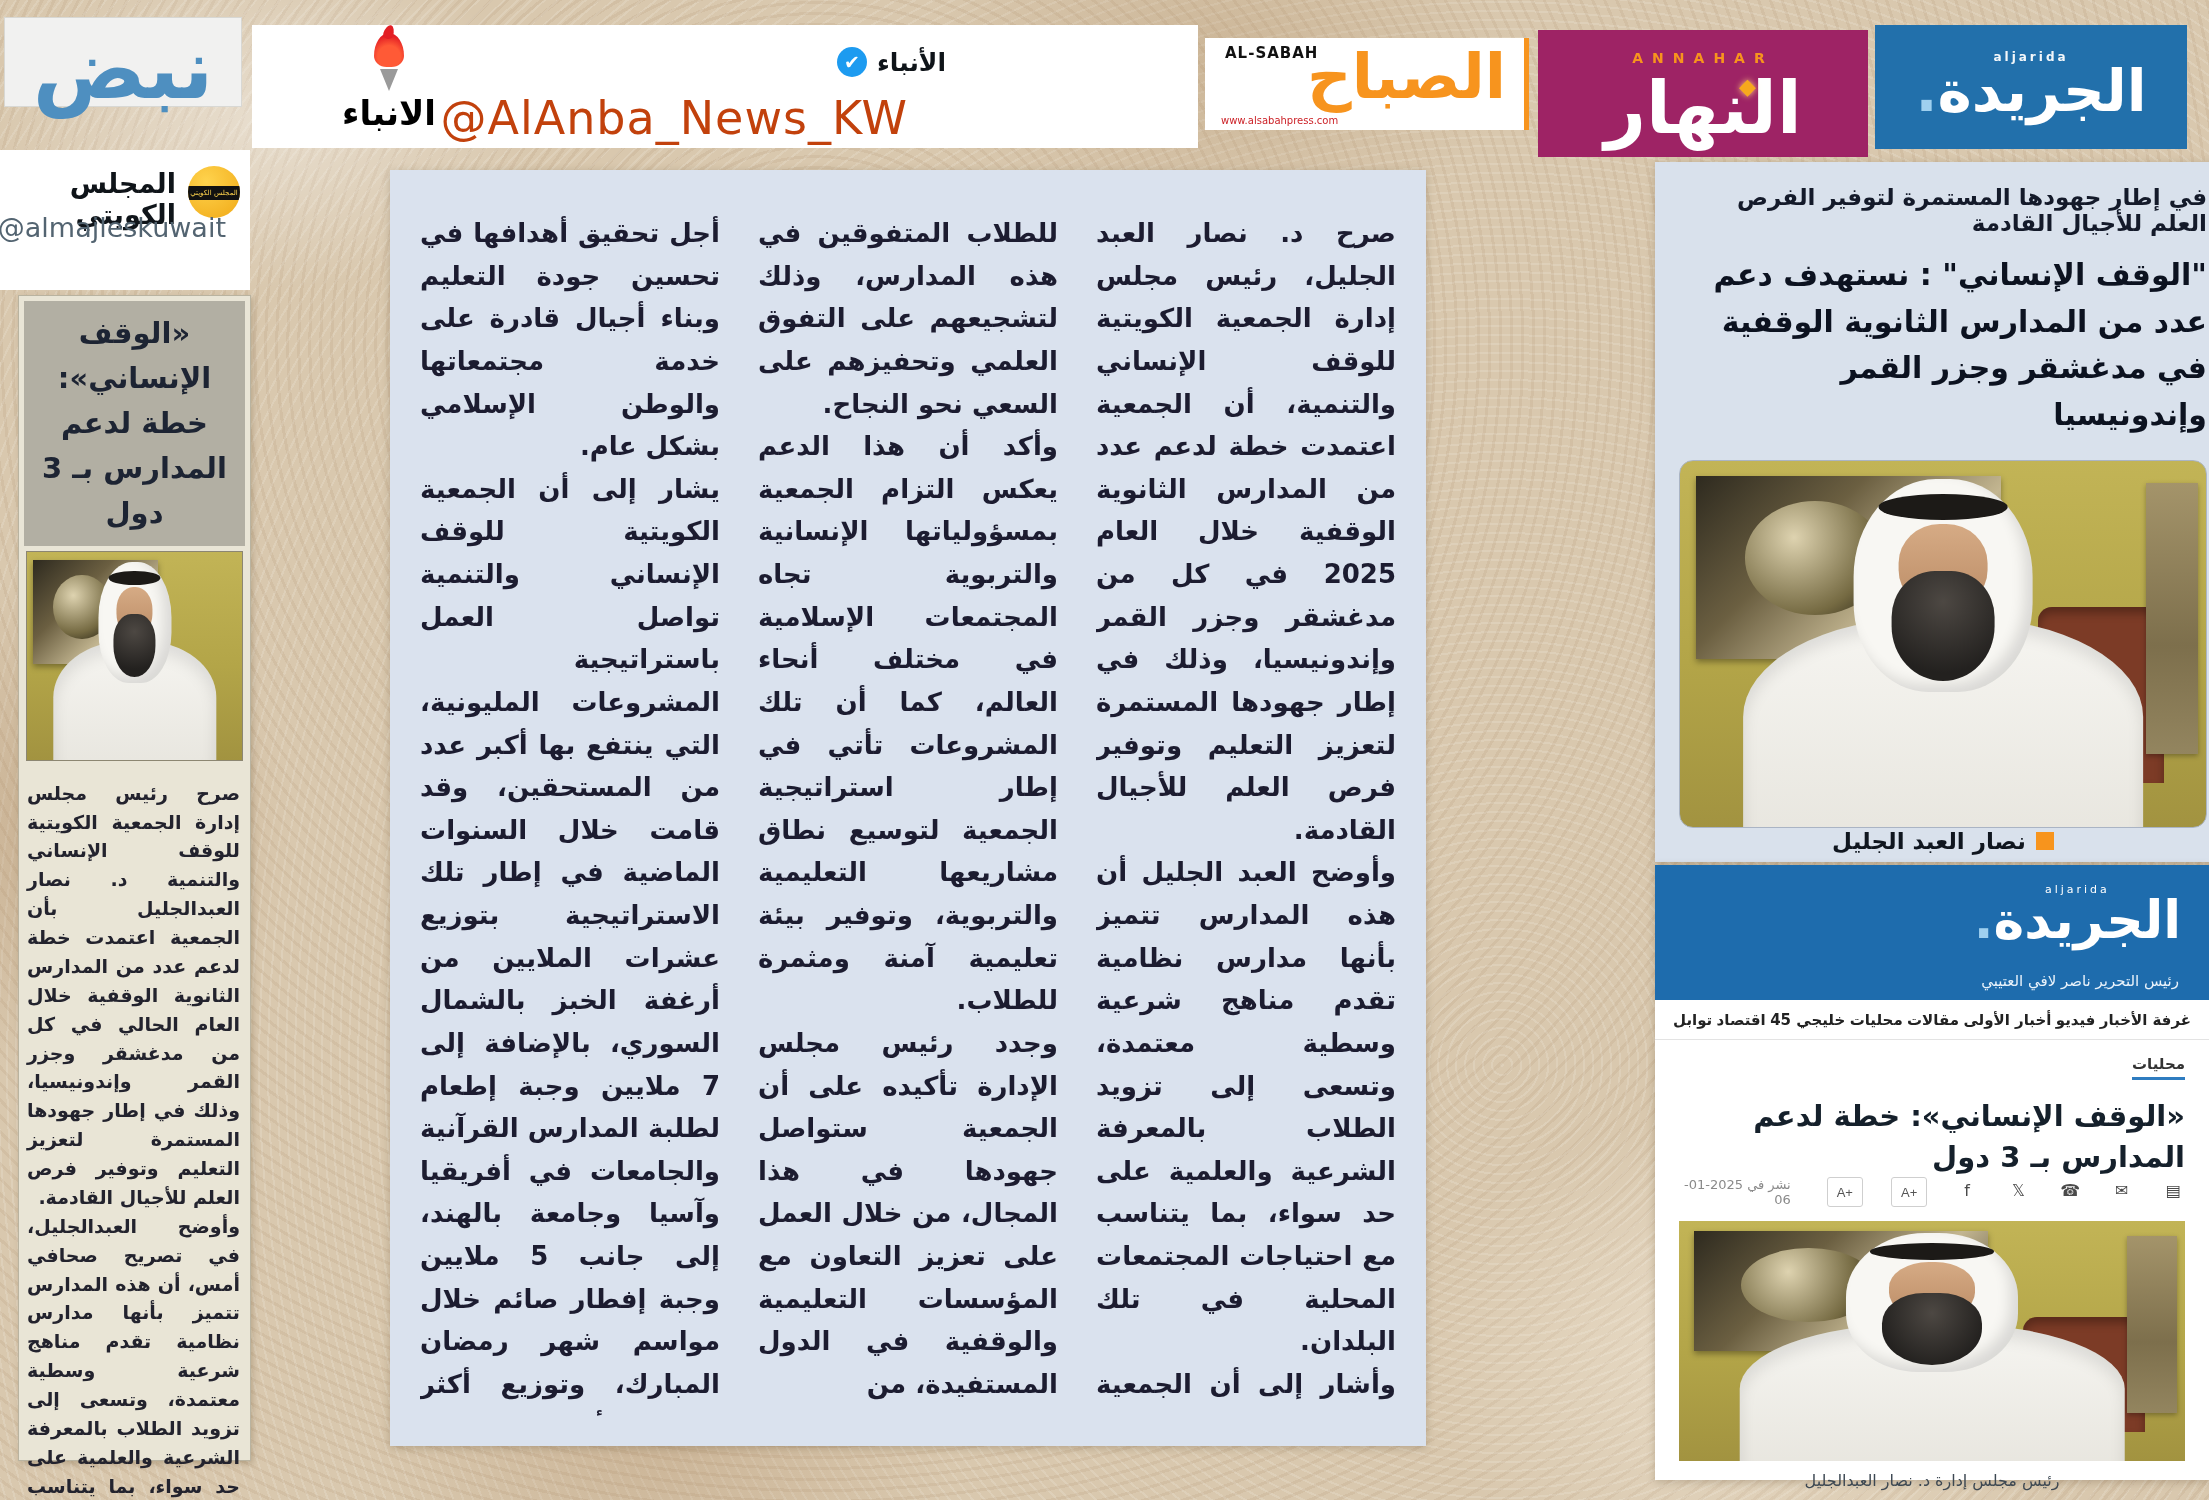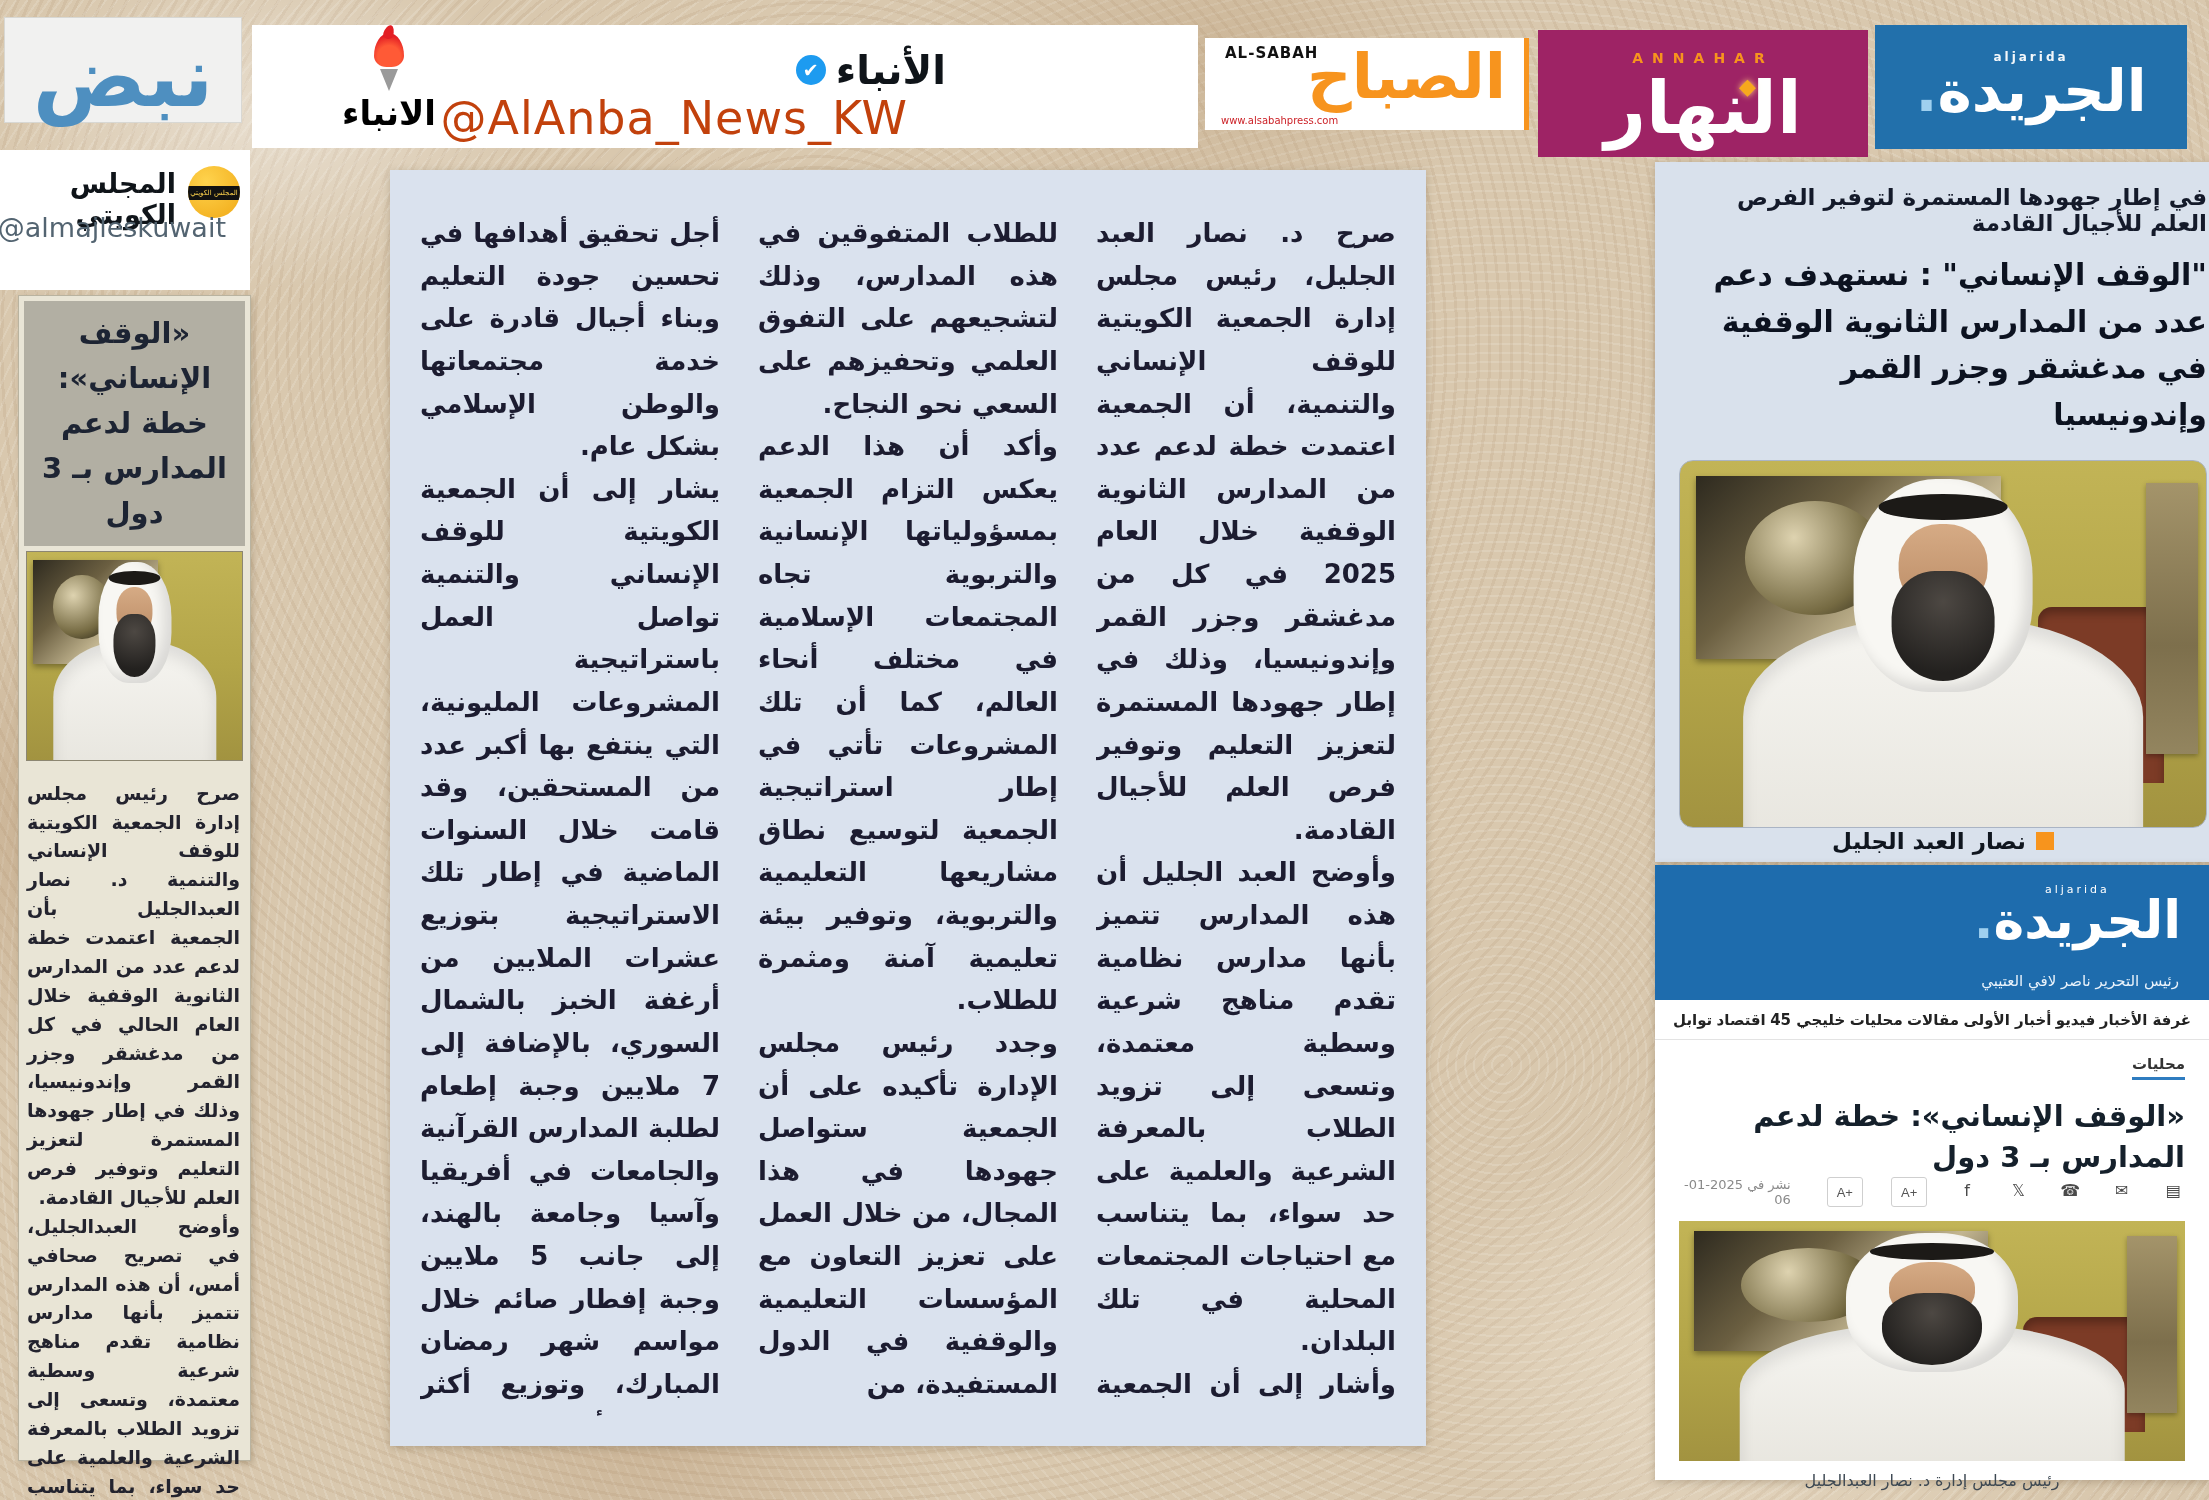--- a/index.html
+++ b/index.html
@@ -18,26 +18,26 @@
       radial-gradient(ellipse 380px 420px at 3% 55%, rgba(168,131,92,.35), transparent 60%),
       radial-gradient(ellipse 600px 400px at 80% 90%, rgba(255,248,235,.45), transparent 60%),
       radial-gradient(ellipse 500px 380px at 30% 95%, rgba(164,126,86,.28), transparent 60%),
       radial-gradient(ellipse 300px 200px at 92% 40%, rgba(255,255,255,.30), transparent 60%),
       repeating-radial-gradient(circle at 37% 23%, rgba(150,112,74,.10) 0 3px, transparent 3px 11px),
       repeating-radial-gradient(circle at 68% 71%, rgba(255,255,255,.14) 0 2px, transparent 2px 9px);
   }
   .abs { position:absolute; }
 
   
-  .nabd-box { left:5px; top:18px; width:236px; height:104px; background:#f1f1f0; box-shadow:0 0 0 1px #d8d8d4; display:flex; align-items:center; justify-content:center; }
+  .nabd-box { left:5px; top:18px; width:236px; height:88px; background:#f1f1f0; box-shadow:0 0 0 1px #d8d8d4; display:flex; align-items:center; justify-content:center; }
   .nabd-word { color:#4e8fc0; font-size:84px; font-weight:bold; line-height:1; padding-top:14px; }
 
   .tweet-box { left:252px; top:25px; width:946px; height:123px; background:#ffffff; }
   .anba-name-row { position:absolute; top:22px; right:252px; display:flex; align-items:center; gap:10px; direction:rtl; }
-  .anba-name { font-size:40px; font-weight:bold; color:#0f1419; }
+  .anba-name { font-size:25px; font-weight:bold; color:#0f1419; }
   .verified { width:30px; height:30px; border-radius:50%; background:#1d9bf0; color:#fff; font-size:19px; display:flex; align-items:center; justify-content:center; font-weight:bold; }
   .anba-handle { position:absolute; top:66px; right:290px; direction:ltr; font-size:46px; color:#c2410c; letter-spacing:1px; }
   .torch { position:absolute; top:8px; left:62px; width:150px; height:112px; text-align:center; }
   .flame { width:30px; height:34px; margin:0 auto; background:radial-gradient(circle at 50% 70%, #ff5a36 0 40%, #e31e24 75%); border-radius:60% 60% 50% 50% / 80% 80% 40% 40%; position:relative; }
   .flame:after { content:""; position:absolute; left:10px; top:-8px; width:10px; height:14px; background:#e31e24; border-radius:50% 50% 50% 50%/70% 70% 30% 30%; transform:rotate(18deg); }
   .nib { width:0; height:0; margin:2px auto 0; border-left:9px solid transparent; border-right:9px solid transparent; border-top:22px solid #9a9a9a; }
   .anba-logo-word { font-size:34px; font-weight:900; color:#000; letter-spacing:-1px; margin-top:2px; }
 
   .sabah-box { left:1205px; top:38px; width:324px; height:92px; background:#fff; border-right:5px solid #f7941e; }
   .sabah-ar { position:absolute; right:18px; top:2px; color:#f7941e; font-size:62px; font-weight:900; line-height:1.2; }

